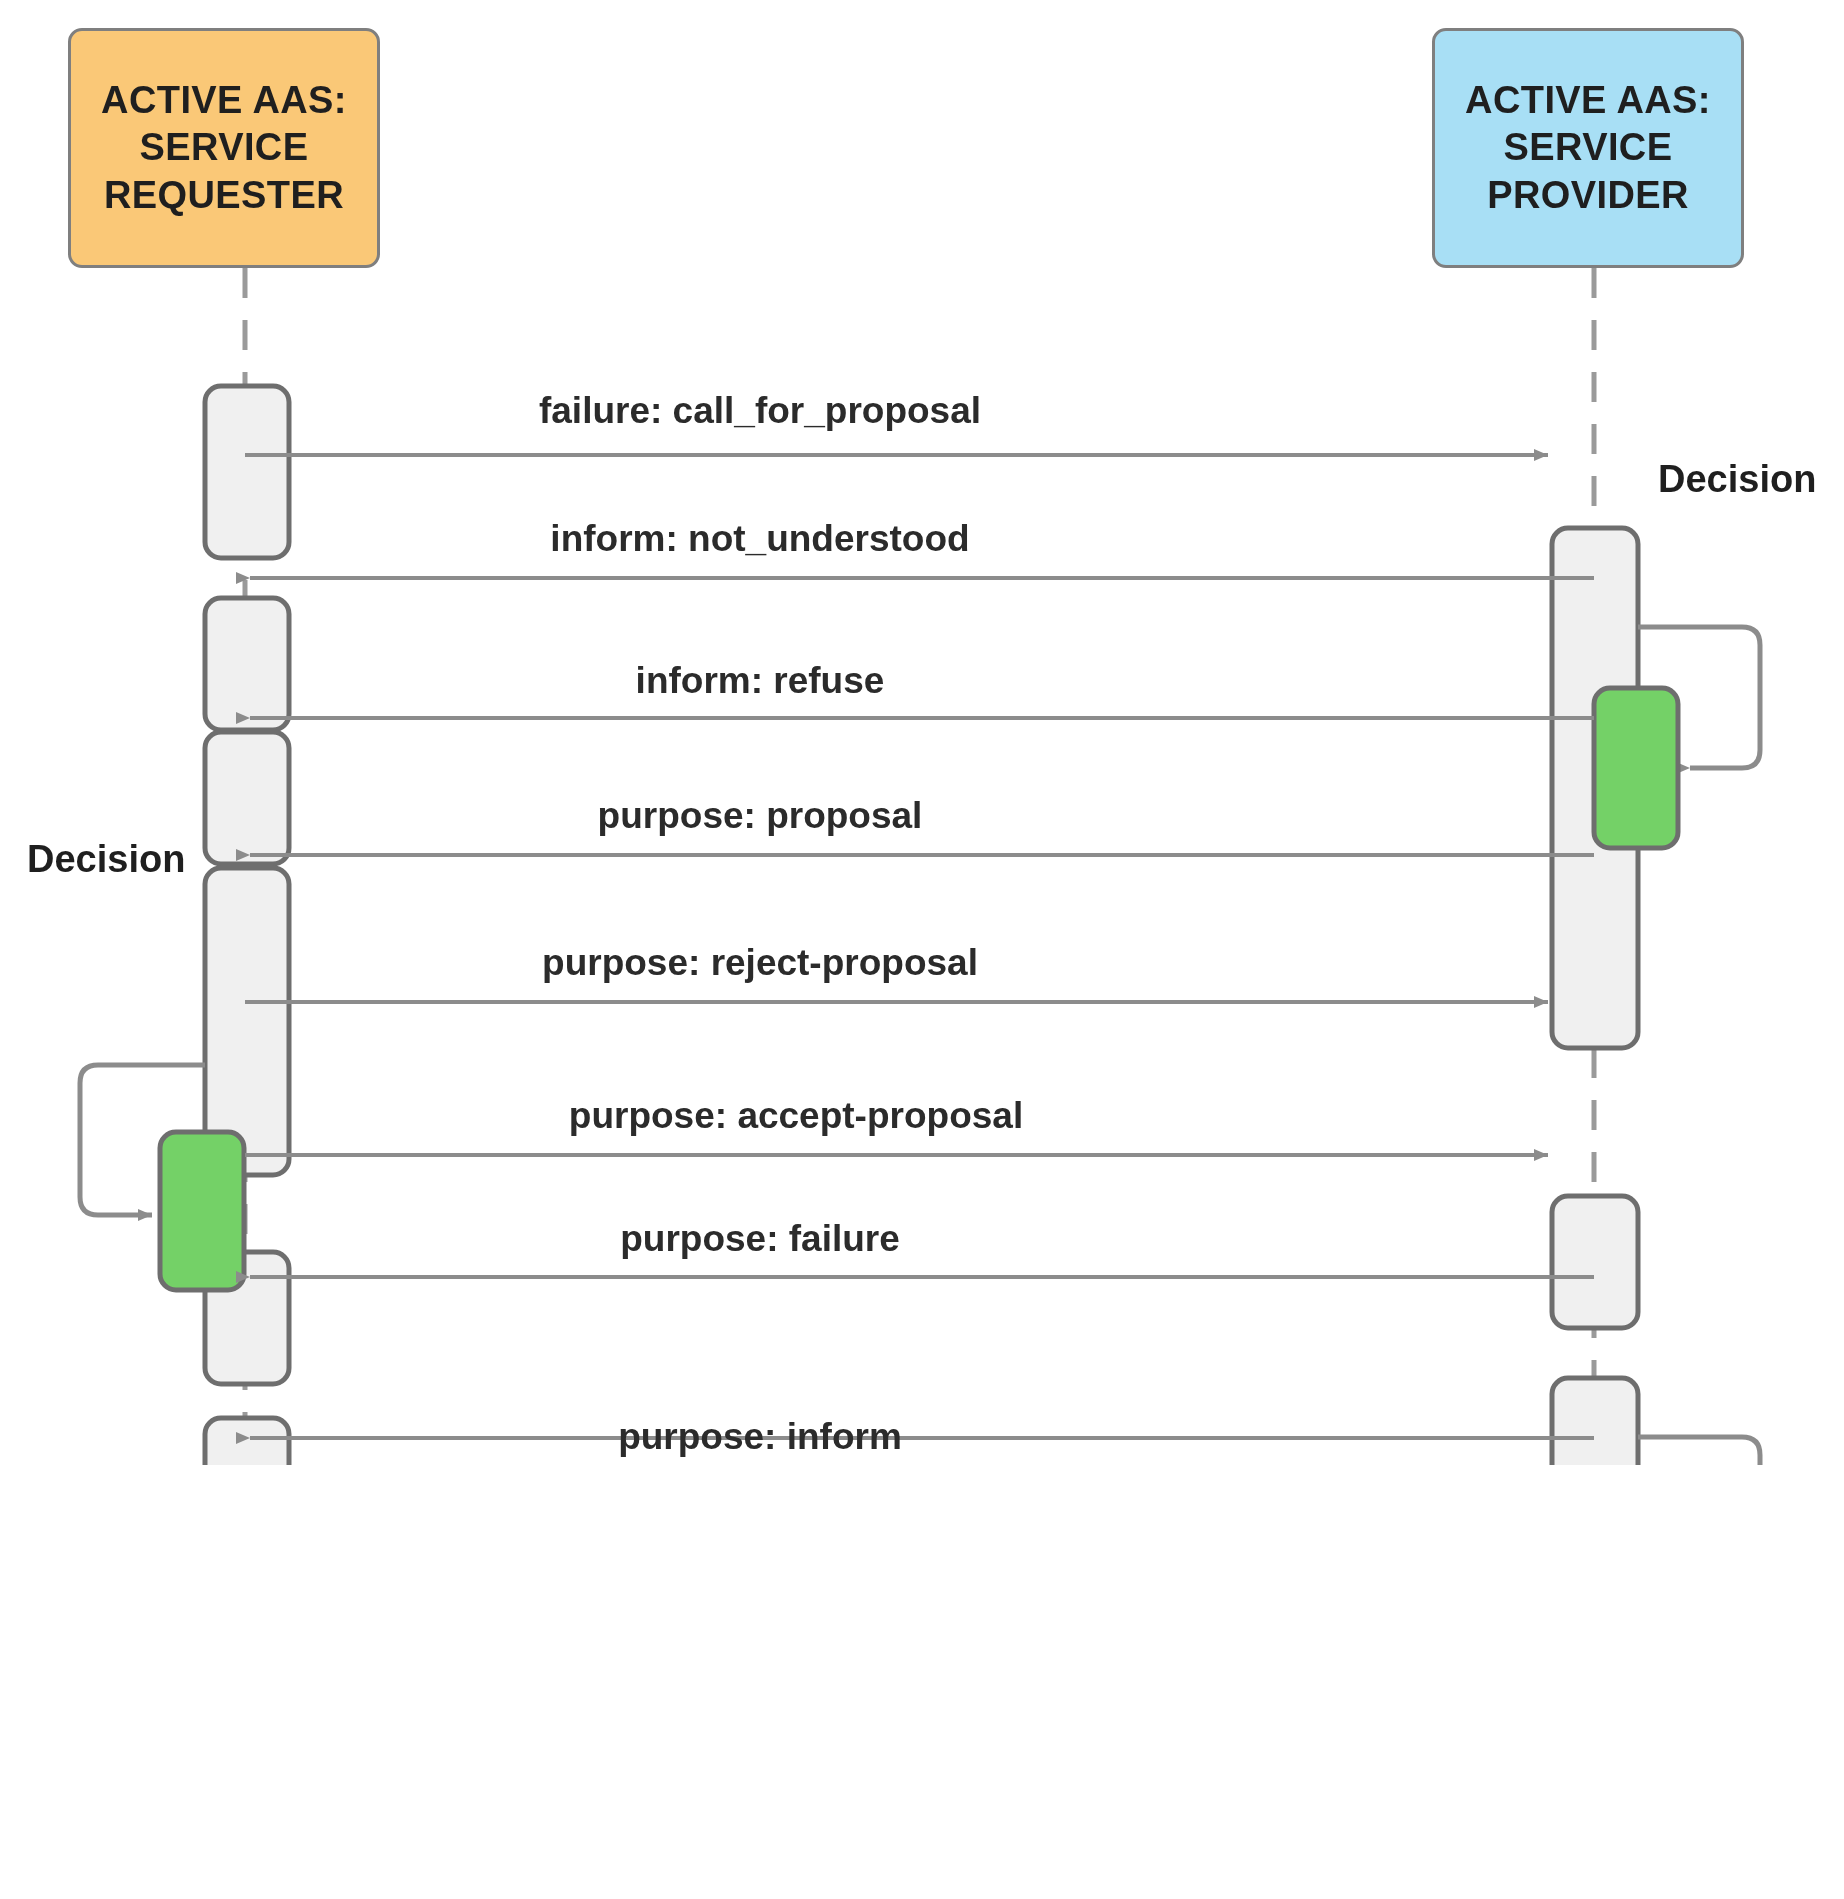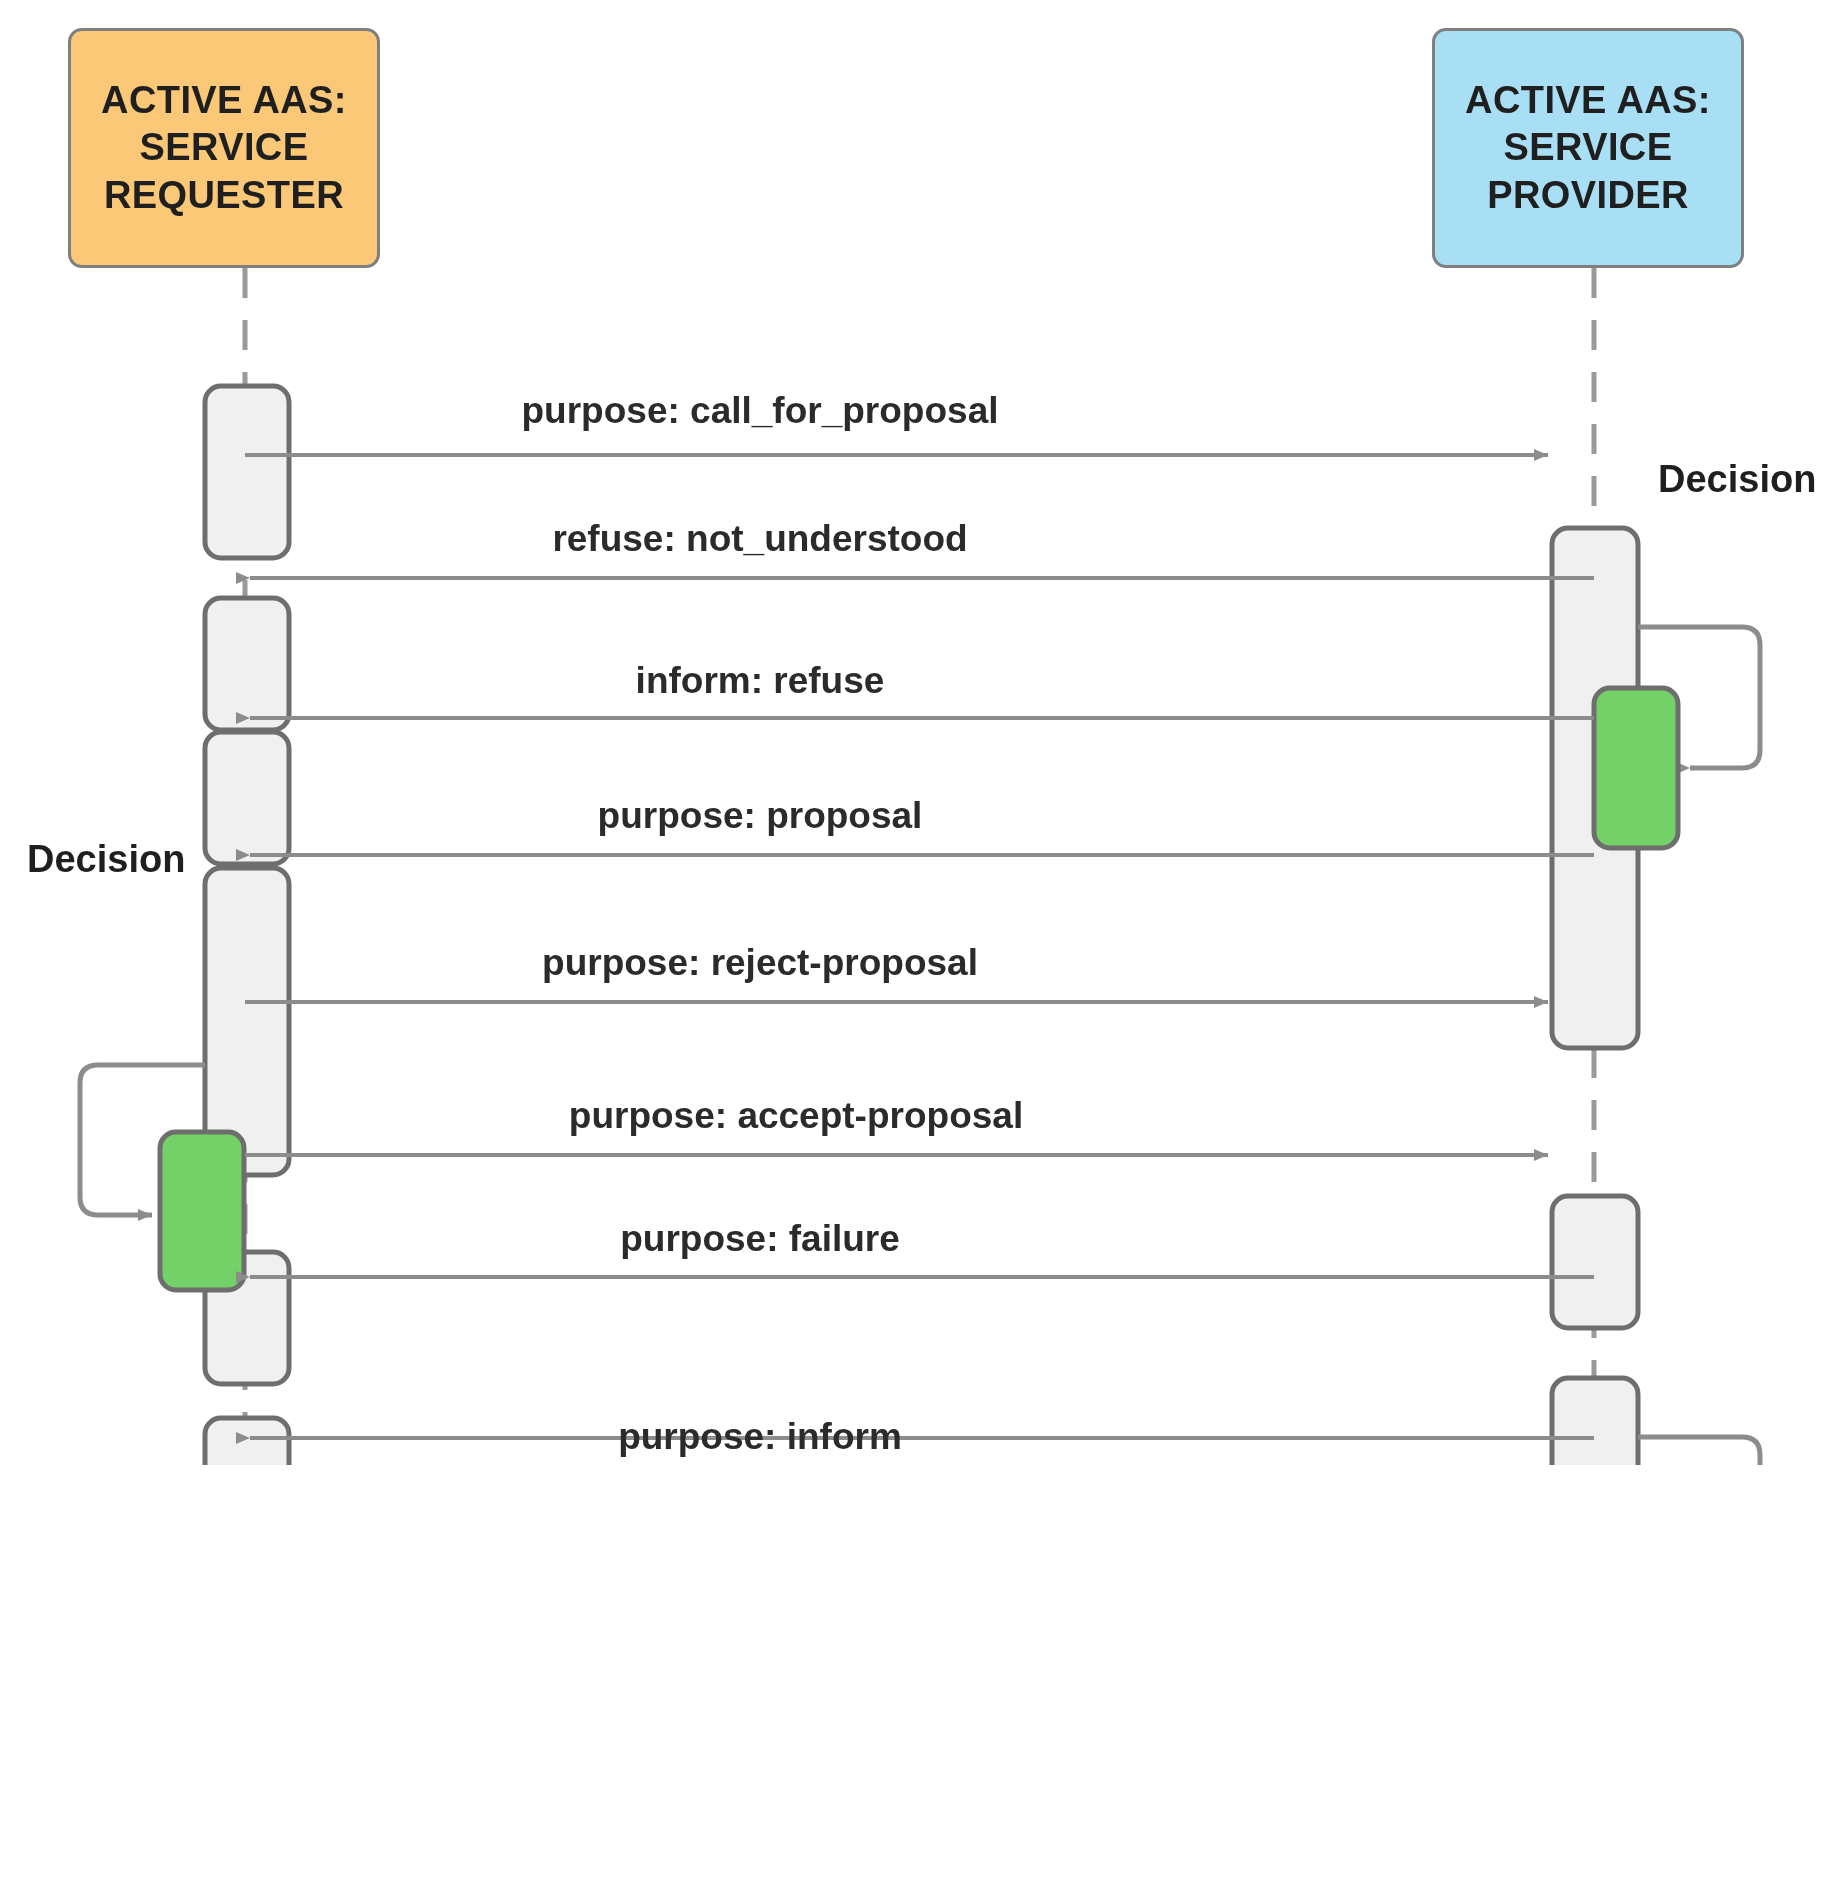--- a/index.html
+++ b/index.html
@@ -122,22 +122,22 @@
 
     <line x1="245" y1="1002" x2="1548" y2="1002" stroke="#8c8c8c" stroke-width="4" marker-end="url(#ah-right)"></line>
 
     <line x1="245" y1="1155" x2="1548" y2="1155" stroke="#8c8c8c" stroke-width="4" marker-end="url(#ah-right)"></line>
 
     <line x1="1594" y1="1277" x2="250" y2="1277" stroke="#8c8c8c" stroke-width="4" marker-end="url(#ah-left)"></line>
 
     <line x1="1594" y1="1438" x2="250" y2="1438" stroke="#8c8c8c" stroke-width="4" marker-end="url(#ah-left)"></line>
   </svg>
 
-  <div class="msg-label" style="left:760px; top:390px;">purpose: call_for_proposal</div>
-  <div class="msg-label" style="left:760px; top:518px;">refuse: not_understood</div>
+  <div class="msg-label" style="left:760px; top:390px;">failure: call_for_proposal</div>
+  <div class="msg-label" style="left:760px; top:518px;">inform: not_understood</div>
   <div class="msg-label" style="left:760px; top:660px;">inform: refuse</div>
   <div class="msg-label" style="left:760px; top:795px;">purpose: proposal</div>
   <div class="msg-label" style="left:760px; top:942px;">purpose: reject-proposal</div>
   <div class="msg-label" style="left:760px; top:1095px;margin-left:36px;">purpose: accept-proposal</div>
   <div class="msg-label" style="left:760px; top:1218px;">purpose: failure</div>
   <div class="msg-label" style="left:760px; top:1416px;">purpose: inform</div>
 
   <div class="decision-label" style="left:1658px; top:458px;">Decision</div>
   <div class="decision-label" style="left:27px; top:838px;">Decision</div>
 

